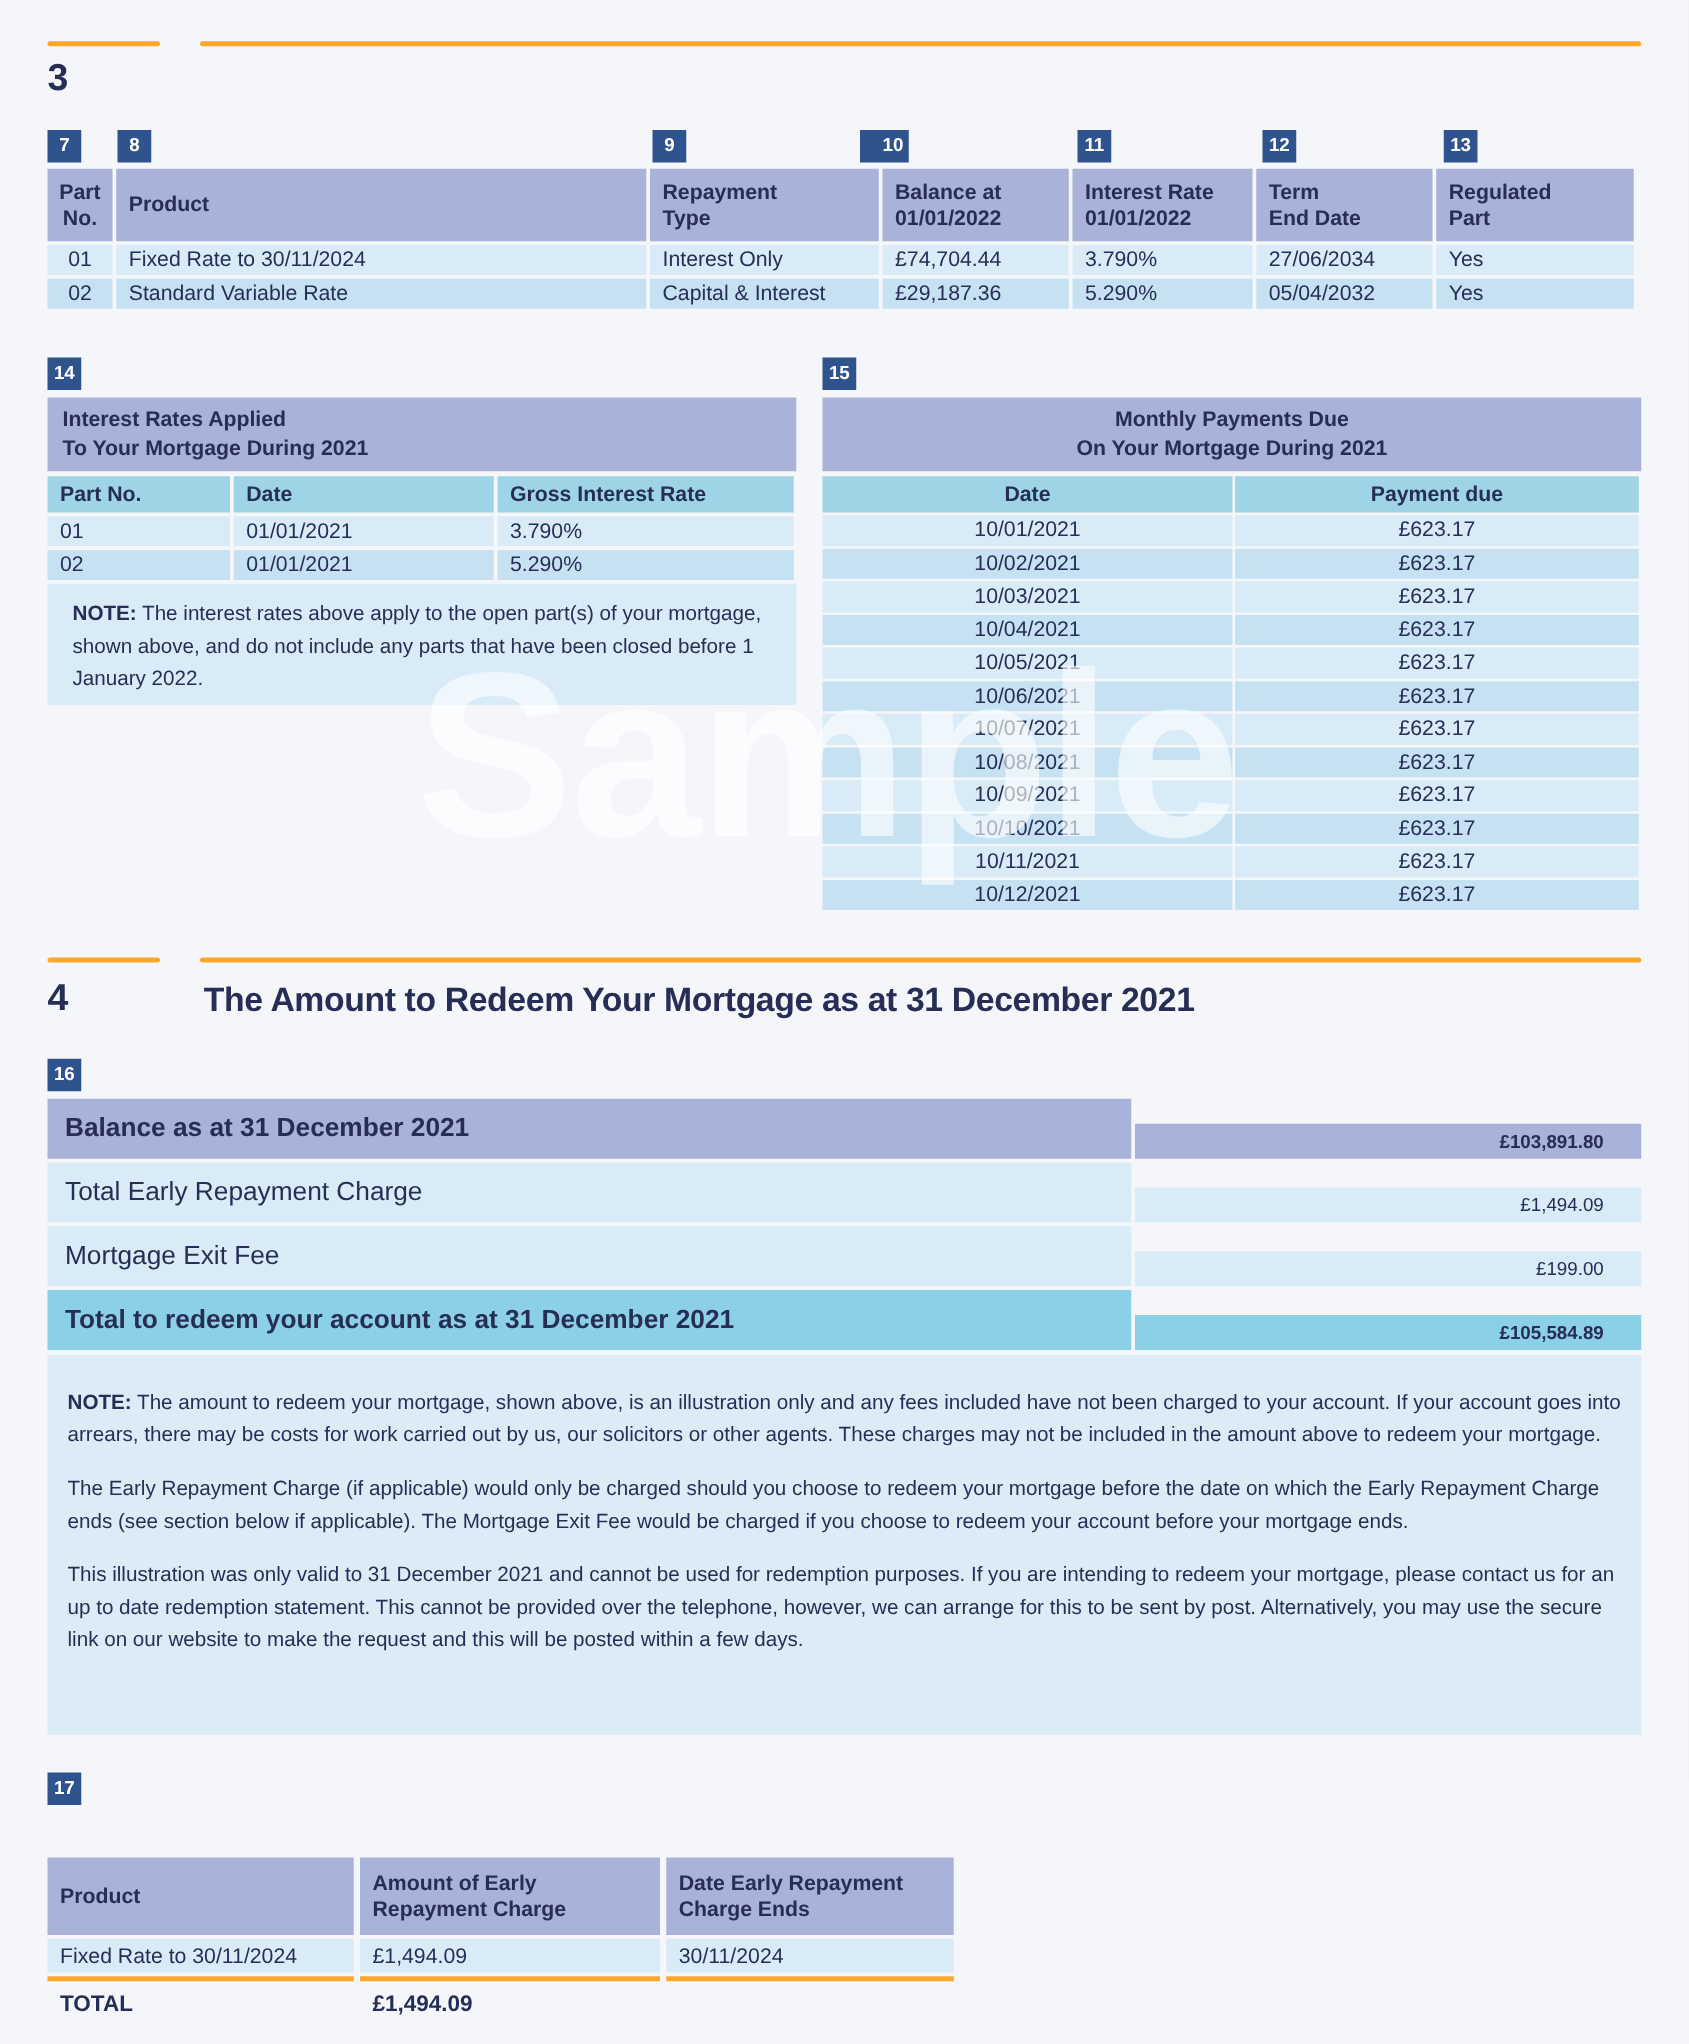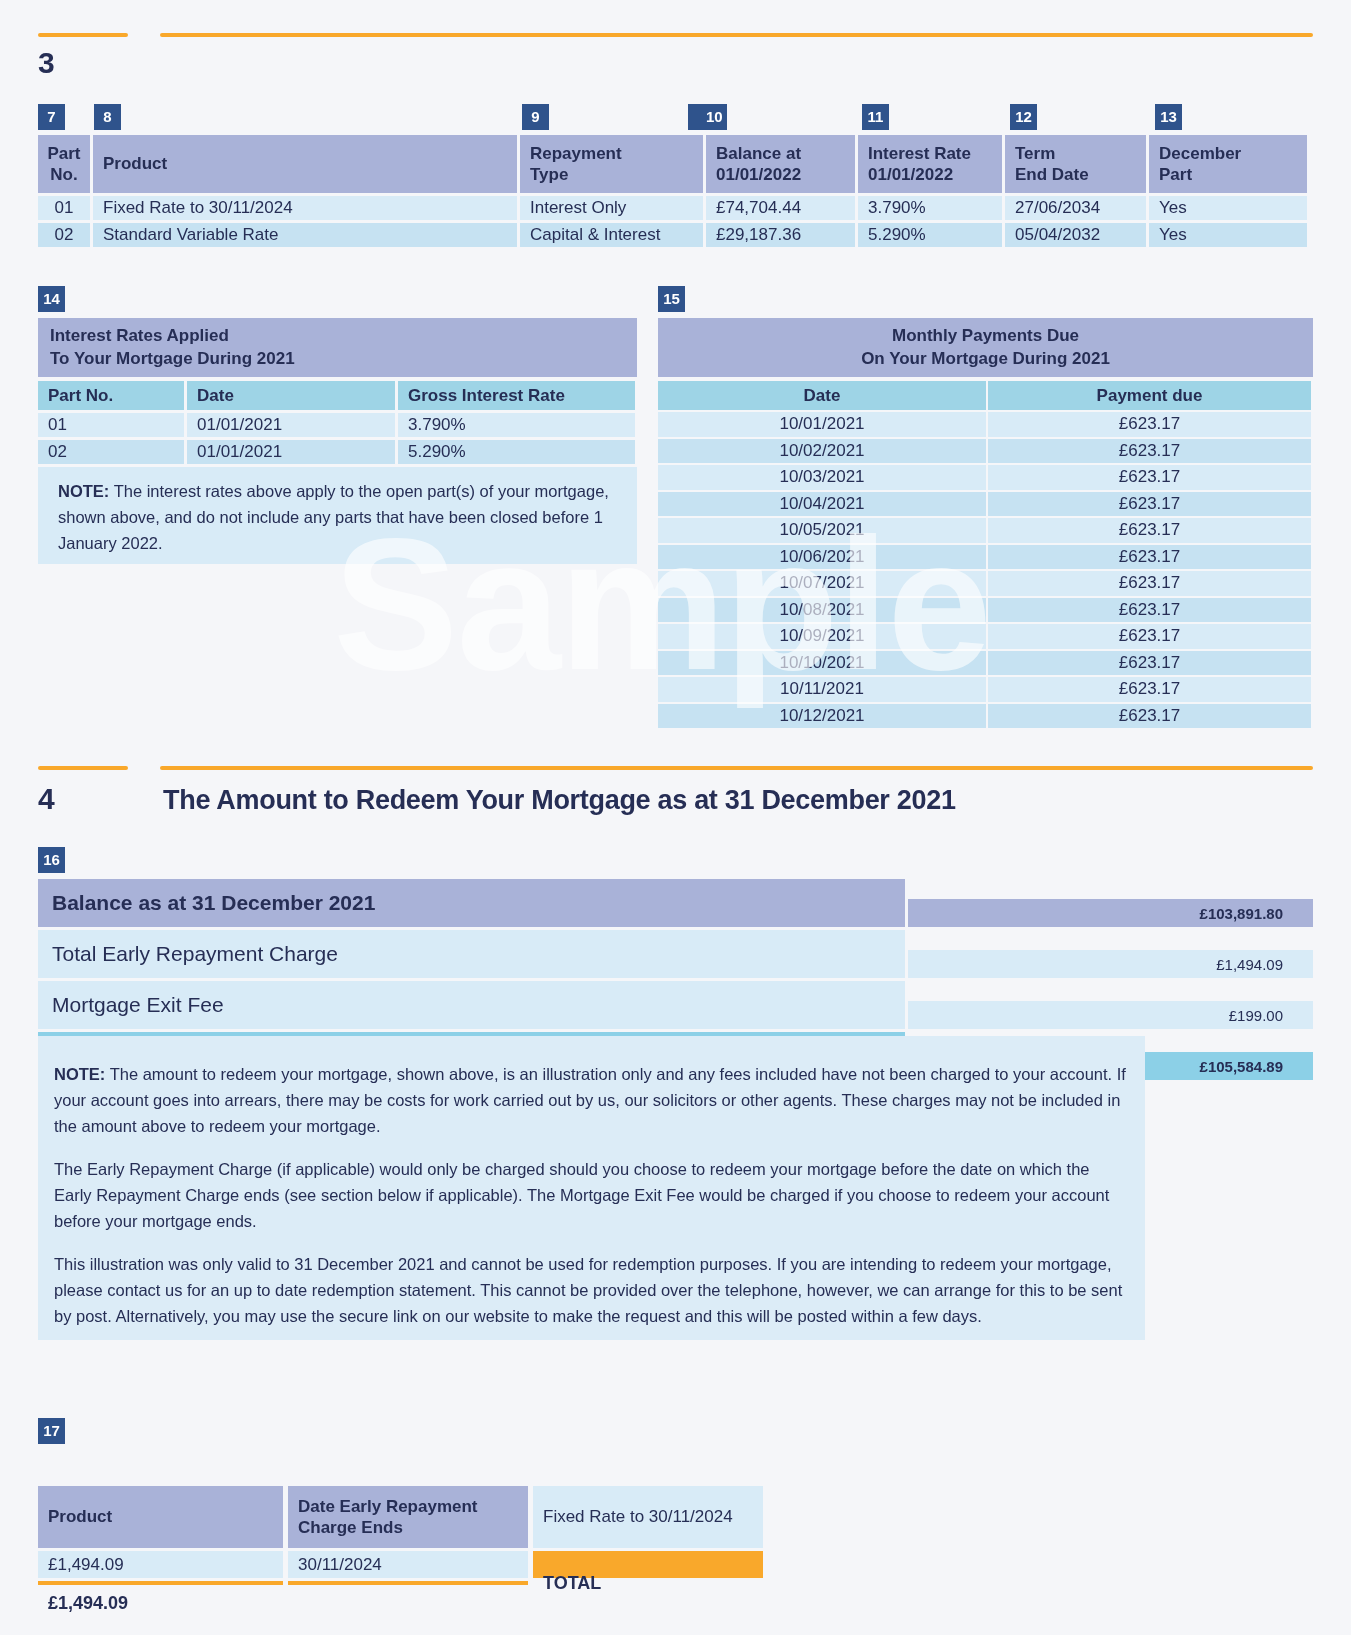--- a/index.html
+++ b/index.html
@@ -79,21 +79,21 @@
 No.</div>
     <div class="cell hdr">Product</div>
     <div class="cell hdr">Repayment
 Type</div>
     <div class="cell hdr">Balance at
 01/01/2022</div>
     <div class="cell hdr">Interest Rate
 01/01/2022</div>
     <div class="cell hdr">Term
 End Date</div>
-    <div class="cell hdr">December
+    <div class="cell hdr">Regulated
 Part</div>
 
     <div class="cell ra cc">01</div>
     <div class="cell ra">Fixed Rate to 30/11/2024</div>
     <div class="cell ra">Interest Only</div>
     <div class="cell ra">£74,704.44</div>
     <div class="cell ra">3.790%</div>
     <div class="cell ra">27/06/2034</div>
     <div class="cell ra">Yes</div>
 
@@ -173,30 +173,32 @@
     <div class="cell red-label b" style="background:var(--lav);">Balance as at 31 December 2021</div>
     <div class="cell red-value b" style="background:var(--lav);">£103,891.80</div>
     <div class="cell red-label ra">Total Early Repayment Charge</div>
     <div class="cell red-value ra">£1,494.09</div>
     <div class="cell red-label ra">Mortgage Exit Fee</div>
     <div class="cell red-value ra">£199.00</div>
     <div class="cell red-label b" style="background:var(--cyanTotal);">Total to redeem your account as at 31 December 2021</div>
     <div class="cell red-value b" style="background:var(--cyanTotal);">£105,584.89</div>
   </div>
 
-  <div class="big-note abs" style="left:38px;top:1036px;width:1107px;height:304px;">
+  <div class="big-note abs" style="left:38px;top:1084px;width:1275px;height:304px;">
     <p><span class="b">NOTE:</span><span> The amount to redeem your mortgage, shown above, is an illustration only and any fees included have not been charged to your account. If your account goes into arrears, there may be costs for work carried out by us, our solicitors or other agents. These charges may not be included in the amount above to redeem your mortgage.</span></p>
     <p>The Early Repayment Charge (if applicable) would only be charged should you choose to redeem your mortgage before the date on which the Early Repayment Charge ends (see section below if applicable). The Mortgage Exit Fee would be charged if you choose to redeem your account before your mortgage ends.</p>
     <p>This illustration was only valid to 31 December 2021 and cannot be used for redemption purposes. If you are intending to redeem your mortgage, please contact us for an up to date redemption statement. This cannot be provided over the telephone, however, we can arrange for this to be sent by post. Alternatively, you may use the secure link on our website to make the request and this will be posted within a few days.</p>
   </div>
 
   <div class="badge" style="left:38px;top:1418px;">17</div>
 
   <div class="grid abs" style="left:38px;top:1486px;grid-template-columns:245px 240px 230px;grid-template-rows:62px 27px 4px 30px;column-gap:5px;row-gap:3px;">
     <div class="cell hdr">Product</div>
+    <div class="cell hdr">Amount of Early
+Repayment Charge</div>
     <div class="cell hdr">Date Early Repayment
 Charge Ends</div>
 
     <div class="cell ra">Fixed Rate to 30/11/2024</div>
     <div class="cell ra">£1,494.09</div>
     <div class="cell ra">30/11/2024</div>
 
     <div class="orange-cell"></div>
     <div class="orange-cell"></div>
     <div class="orange-cell"></div>

